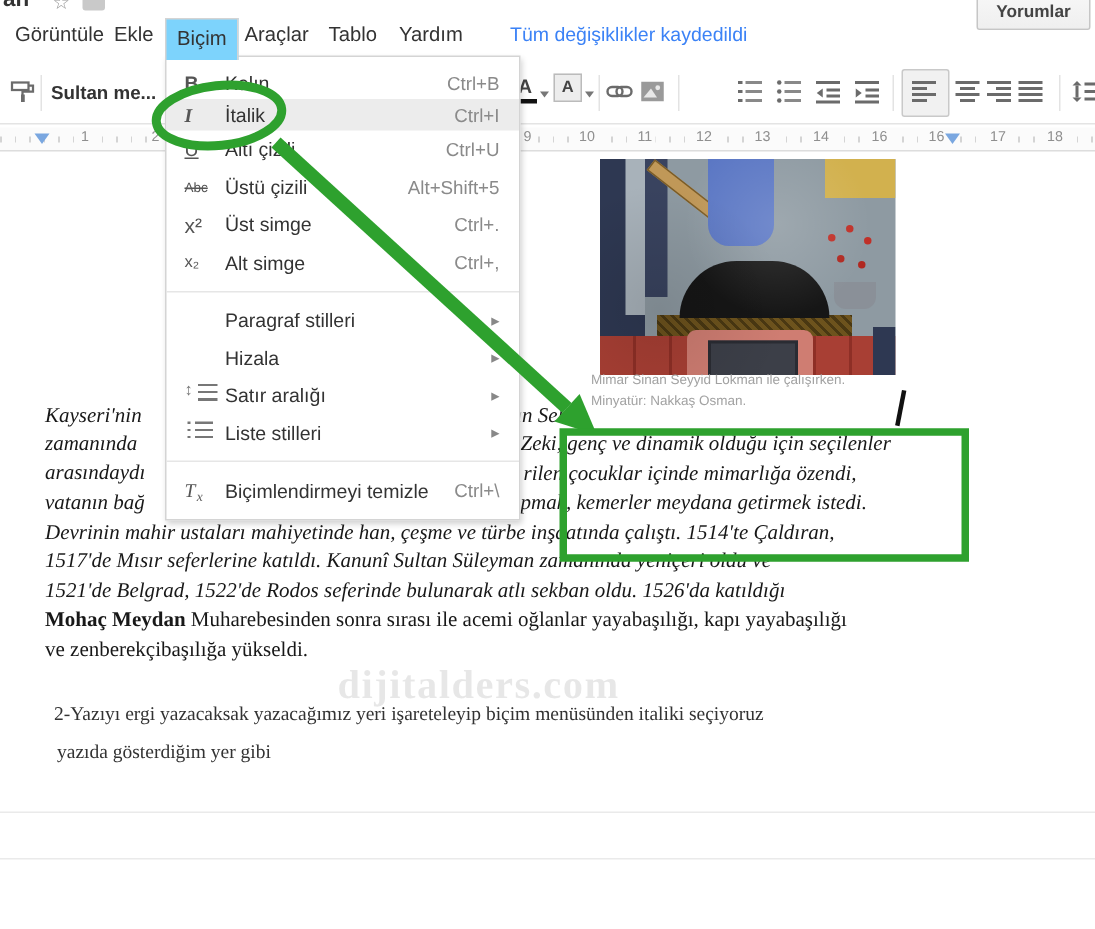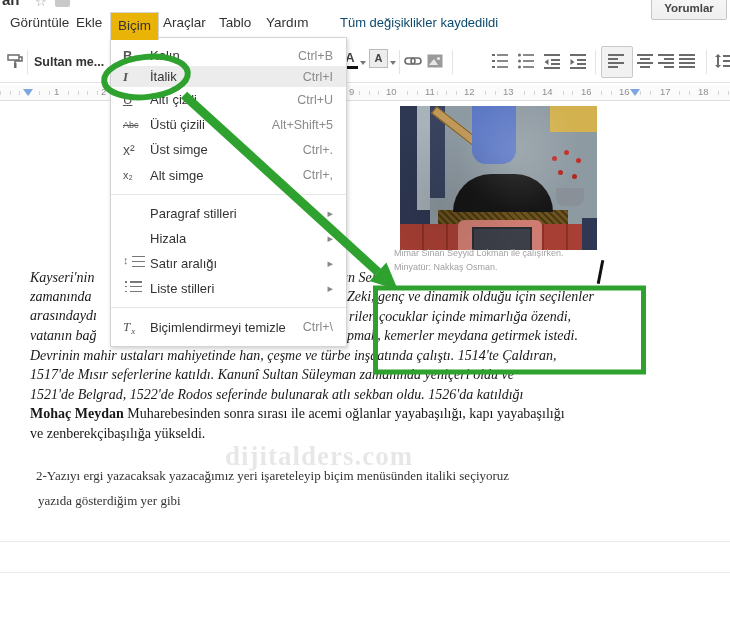--- a/index.html
+++ b/index.html
@@ -11,24 +11,24 @@
   .title-frag{left:2px;top:-9px;font-size:15px;font-weight:bold;color:#333;}
   .star-icon{left:35px;top:-6px;font-size:13px;color:#999;}
   .folder-icon{left:55px;top:-4px;width:15px;height:11px;background:#c9c9c9;border-radius:2px;}
   .comments-btn{left:651px;top:-8px;width:74px;height:26px;border:1px solid #c6c6c6;border-radius:2px;
     background:linear-gradient(#f8f8f8,#efefef);font-size:11.5px;color:#444;text-align:center;
     line-height:30px;font-weight:bold;}
 
   
   .menubar{left:0;top:10px;width:730px;height:28px;}
   .mb-item{position:absolute;top:5px;font-size:13.5px;color:#333;cursor:default;}
-  .mb-tab{position:absolute;left:110px;top:2px;width:47px;height:27px;background:#eab308;
+  .mb-tab{position:absolute;left:110px;top:2px;width:47px;height:27px;background:#7dd3fc;
     border:1px solid #d4d4d4;border-bottom:none;z-index:41;text-align:center;
     font-size:13.5px;color:#333;line-height:26px;}
-  .save-status{position:absolute;left:340px;top:5px;font-size:13px;color:#0c4a6e;}
+  .save-status{position:absolute;left:340px;top:5px;font-size:13px;color:#3b82f6;}
 
   
   .toolbar{left:0;top:42px;width:730px;height:40px;border-bottom:1px solid #e4e4e4;background:#fff;}
   .vsep{position:absolute;top:8px;width:1px;height:24px;background:#e3e3e3;}
   .tb-icon{position:absolute;top:10px;width:18px;height:18px;}
   .tb-caret{position:absolute;top:19px;width:0;height:0;border-left:3.5px solid transparent;
     border-right:3.5px solid transparent;border-top:4px solid #777;}
   .style-dd{position:absolute;left:34px;top:13px;font-size:12.5px;font-weight:bold;color:#333;}
   .color-a{position:absolute;top:8px;font-family:"Liberation Sans",sans-serif;font-weight:bold;
     font-size:13px;color:#444;text-align:center;width:16px;}

